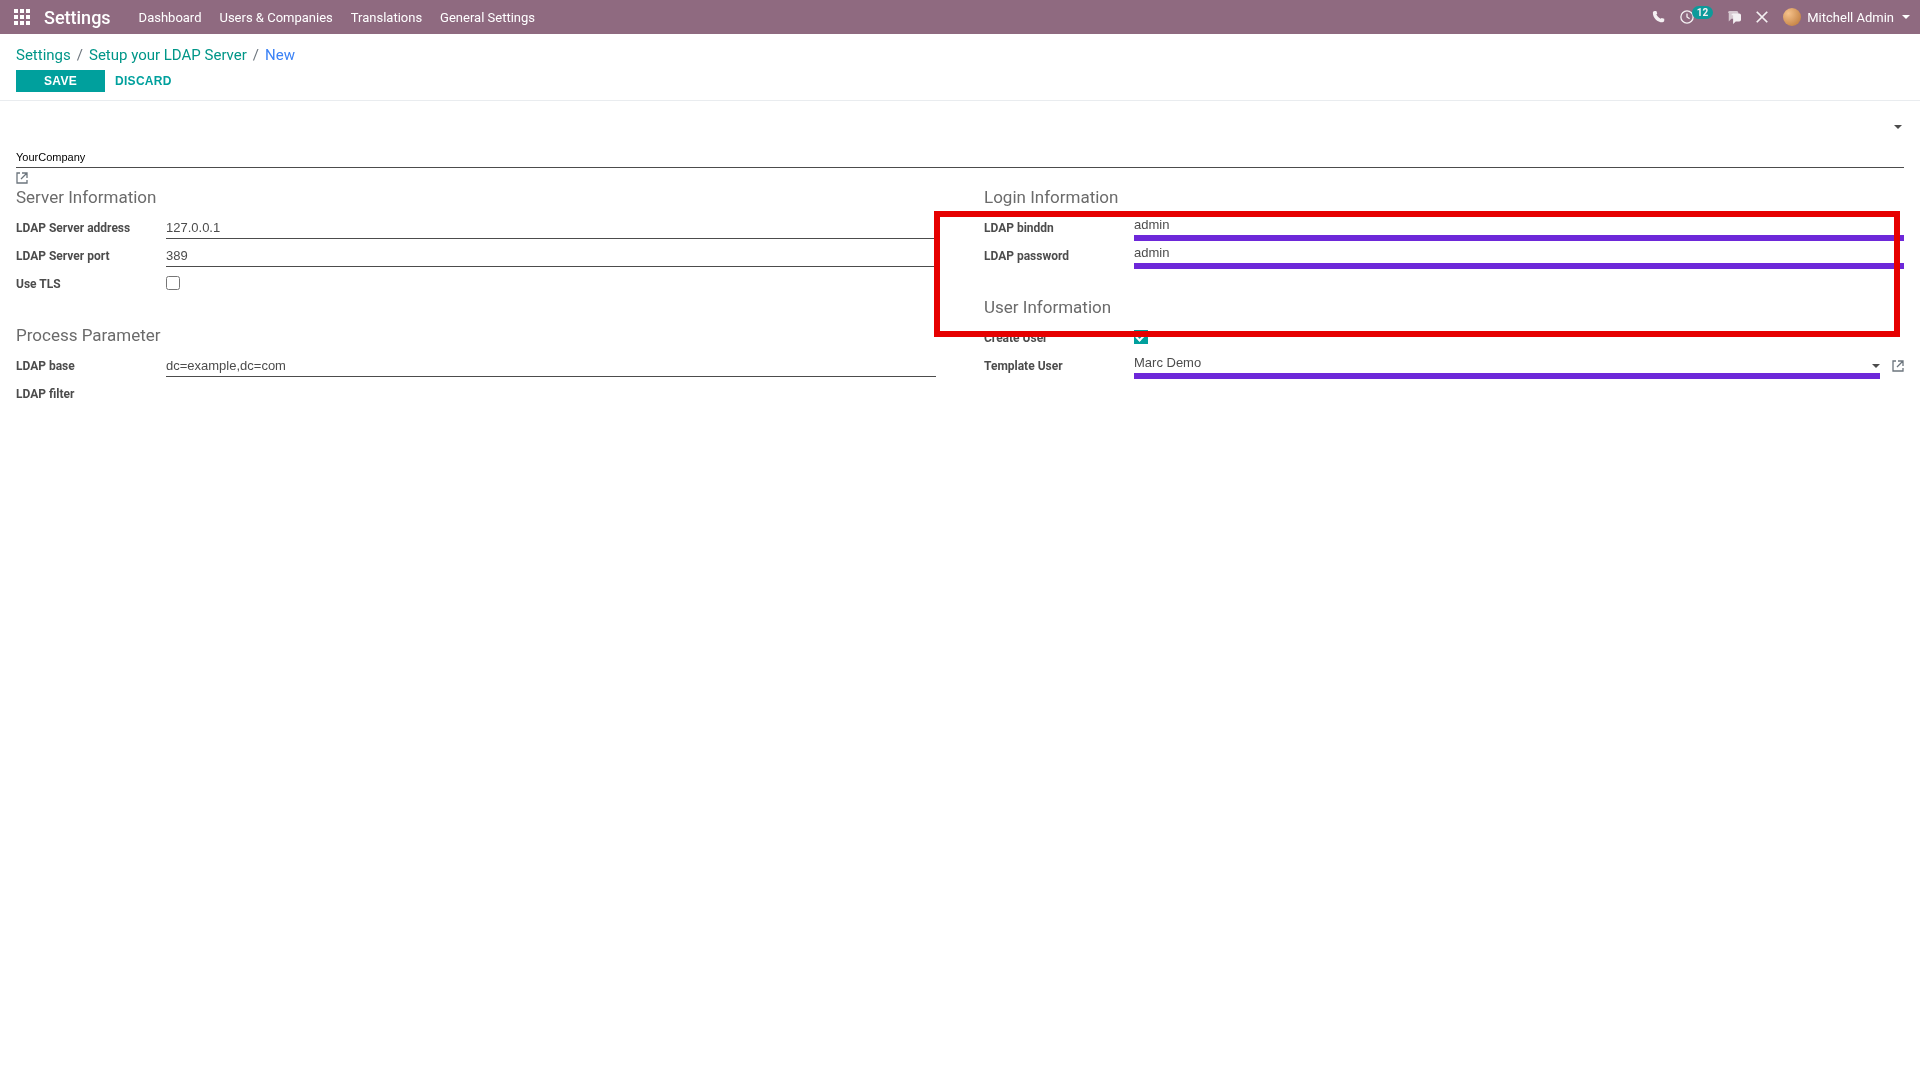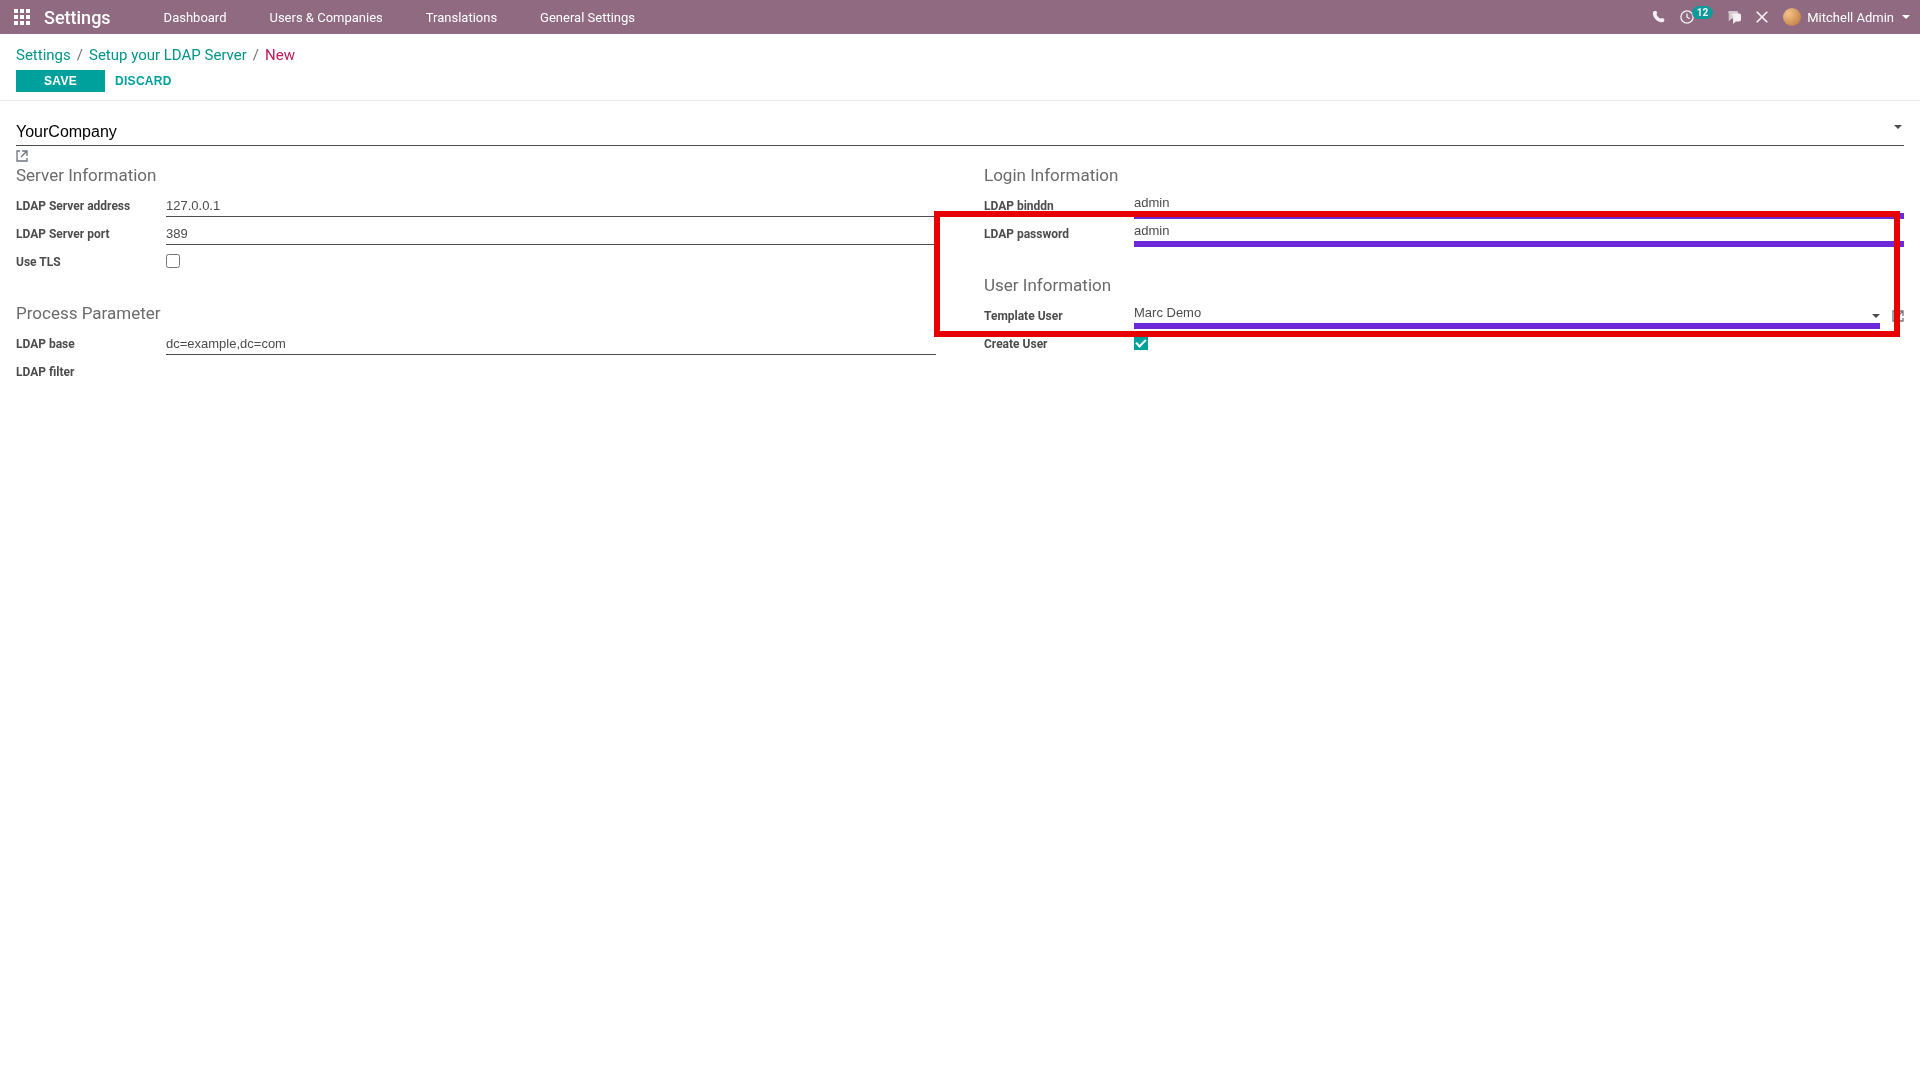--- a/index.html
+++ b/index.html
@@ -4,43 +4,43 @@
 <style>
   * { box-sizing: border-box; margin: 0; padding: 0; }
   html, body { width: 1920px; height: 1080px; font-family: -apple-system, BlinkMacSystemFont, "Segoe UI", Roboto, "Helvetica Neue", Arial, sans-serif; font-size: 13px; color: #4c4c4c; background: #fff; overflow: hidden; }
 
   
   .topnav { background: #8f6a80; height: 34px; display: flex; align-items: center; color: #fff; padding: 0 10px 0 8px; }
   .apps-icon { width: 28px; height: 28px; display: flex; align-items: center; justify-content: center; cursor: pointer; }
   .apps-icon svg { width: 16px; height: 16px; fill: #fff; }
   .app-title { font-size: 18px; font-weight: 500; margin-left: 8px; margin-right: 28px; color:#fff; }
   .nav-menu { display: flex; gap: 18px; font-size: 13px; }
-  .nav-menu a { color: #fff; text-decoration: none; cursor: pointer; font-size: 13px; margin-left: 25px; }
+  .nav-menu a { color: #fff; text-decoration: none; cursor: pointer; font-size: 13px; }
   .nav-right { margin-left: auto; display: flex; align-items: center; gap: 14px; }
   .nav-icon { cursor: pointer; opacity: .9; display:flex; align-items:center; }
   .nav-icon svg { width: 14px; height: 14px; fill: #fff; }
   .badge-wrap { position: relative; display: flex; align-items: flex-end; }
   .badge { background: #00a09d; color: #fff; font-size: 10px; font-weight: 700; padding: 1px 5px; border-radius: 8px; margin-left: -2px; position: relative; top: -5px; }
   .user-chip { display: flex; align-items: center; gap: 6px; cursor: pointer; font-size: 13px; }
   .avatar { width: 18px; height: 18px; border-radius: 50%; background: radial-gradient(circle at 30% 30%, #f6c28b, #b87333); }
   .caret { width: 0; height: 0; border-left: 4px solid transparent; border-right: 4px solid transparent; border-top: 4px solid #fff; margin-left: 2px; }
 
   
   .breadcrumb-bar { padding: 12px 16px 8px 16px; border-bottom: 1px solid #e9ecef; }
   .breadcrumbs { font-size: 15px; color: #6c757d; display: flex; align-items: center; gap: 6px; margin-bottom: 6px; }
   .breadcrumbs a { color: #009688; text-decoration: none; cursor: pointer; }
   .breadcrumbs .sep { color: #6c757d; }
-  .breadcrumbs .current { color: #be185d; }
+  .breadcrumbs .current { color: #3b82f6; }
   .actions { display: flex; align-items: center; gap: 10px; }
   .btn-primary { background: #00a09d; color: #fff; border: none; padding: 4px 28px; font-size: 12px; font-weight: 700; cursor: pointer; letter-spacing: .3px; }
   .btn-link { background: none; border: none; color: #00a09d; font-size: 12px; font-weight: 700; cursor: pointer; letter-spacing: .3px; }
 
   
   .form-body { padding: 18px 16px; }
-  .company-select { width: 100%; border: none; border-bottom: 1px solid #4c4c4c; font-size: 16px; padding: 4px 16px 4px 0; background: transparent; position: relative; }
+  .company-select { width: 100%; border: none; border-bottom: 1px solid #4c4c4c; font-size: 11px; padding: 4px 16px 4px 0; background: transparent; position: relative; margin-top: 28px; }
   .company-wrap { position: relative; }
   .company-wrap .caret-down { position: absolute; right: 2px; top: 6px; width: 0; height: 0; border-left: 4px solid transparent; border-right: 4px solid transparent; border-top: 4px solid #4c4c4c; pointer-events: none; }
   .ext-link { margin-top: 4px; }
   .ext-link svg { width: 12px; height: 12px; fill: #6c757d; }
 
   .columns { display: flex; gap: 48px; }
   .col { flex: 1; min-width: 0; }
 
   .section-title { font-size: 17px; font-weight: 400; color: #6b6b6b; margin-bottom: 8px; }
 
@@ -181,30 +181,30 @@
         <div class="field-label">LDAP binddn</div>
         <div class="field-control"><input type="text" class="light" value="admin" style=""></div>
       </div>
       <div class="field-row">
         <div class="field-label">LDAP password</div>
         <div class="field-control"><input type="text" class="light" value="admin" style=""></div>
       </div>
 
       <div class="section-title section-gap">User Information</div>
       <div class="field-row">
+        <div class="field-label">Create User</div>
+        <div class="field-control"><input type="checkbox" checked="" class="checkbox-teal" style=""></div>
+      </div>
+      <div class="field-row">
         <div class="field-label">Template User</div>
         <div class="field-control m2o">
           <input type="text" class="light" value="Marc Demo" style="">
           <span class="caret-down2"></span>
           <svg viewBox="0 0 12 12">
               <path d="M4 1H1v10h10V8M6 1h5v5M11 1L5 7" fill="none" stroke="#6c757d" stroke-width="1.3"></path>
             </svg>
         </div>
       </div>
-      <div class="field-row">
-        <div class="field-label">Create User</div>
-        <div class="field-control"><input type="checkbox" checked="" class="checkbox-teal" style=""></div>
-      </div>
     </div>
   </div>
 </div>
 
 <div class="highlight" style="left:934px; top:211px; width:966px; height:126px;"></div>
 
 </body></html>

